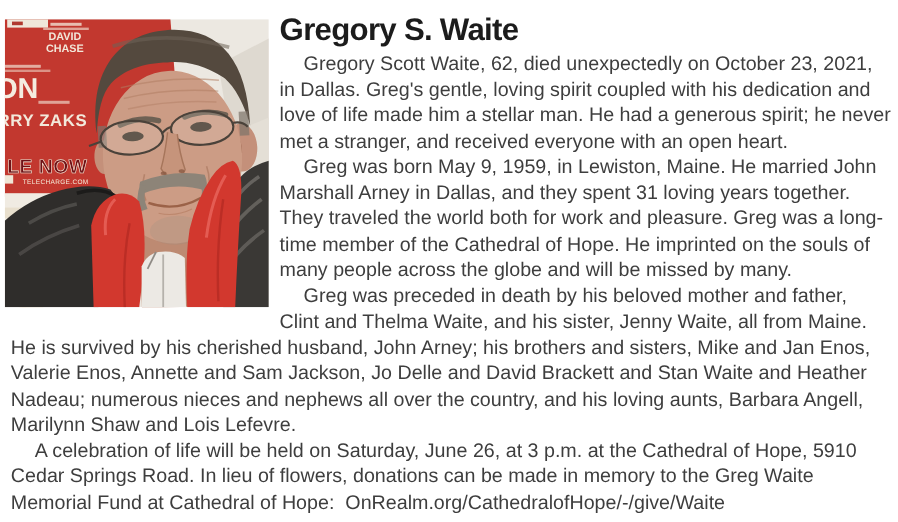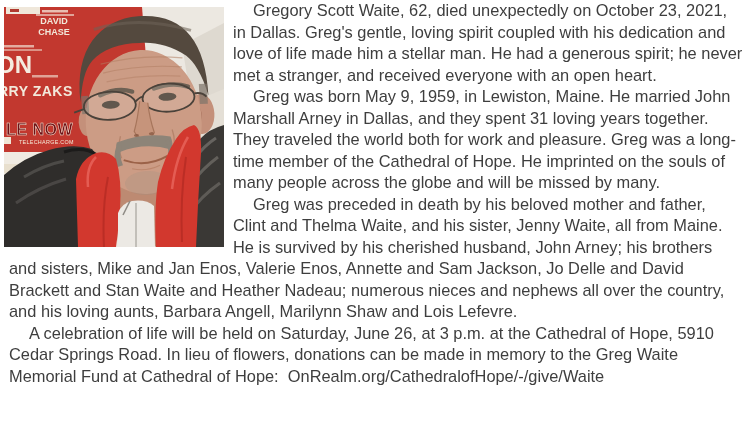--- a/index.html
+++ b/index.html
@@ -138,19 +138,20 @@
       </g>
 
       <g>
         <path d="M114 240 L114 206 Q118 196 128 194 Q142 192 150 199 L151 240 Z" fill="#ece9e4"></path>
         <path d="M132 196 L132 240" stroke="#b5b1ab" stroke-width="1.5"></path>
         <path d="M126 194 L119 208" stroke="#8f8b85" stroke-width="1.5"></path>
       </g>
     </svg>
   </figure>
 
+  <h1 class="obit-title">Gregory S. Waite</h1>
 
   <p class="para">Gregory Scott Waite, 62, died unexpectedly on October 23, 2021, in Dallas. Greg's gentle, loving spirit coupled with his dedication and love of life made him a stellar man. He had a generous spirit; he never met a stranger, and received everyone with an open heart.</p>
   <p class="para">Greg was born May 9, 1959, in Lewiston, Maine. He married John Marshall Arney in Dallas, and they spent 31 loving years together. They traveled the world both for work and pleasure. Greg was a long-time member of the Cathedral of Hope. He imprinted on the souls of many people across the globe and will be missed by many.</p>
   <p class="para">Greg was preceded in death by his beloved mother and father, Clint and Thelma Waite, and his sister, Jenny Waite, all from Maine. He is survived by his cherished husband, John Arney; his brothers and sisters, Mike and Jan Enos, Valerie Enos, Annette and Sam Jackson, Jo Delle and David Brackett and Stan Waite and Heather Nadeau; numerous nieces and nephews all over the country, and his loving aunts, Barbara Angell, Marilynn Shaw and Lois Lefevre.</p>
   <p class="para">A celebration of life will be held on Saturday, June 26, at 3 p.m. at the Cathedral of Hope, 5910 Cedar Springs Road. In lieu of flowers, donations can be made in memory to the Greg Waite Memorial Fund at Cathedral of Hope:&nbsp; OnRealm.org/CathedralofHope/-/give/Waite</p>
 
 </div>
 
 </body></html>

